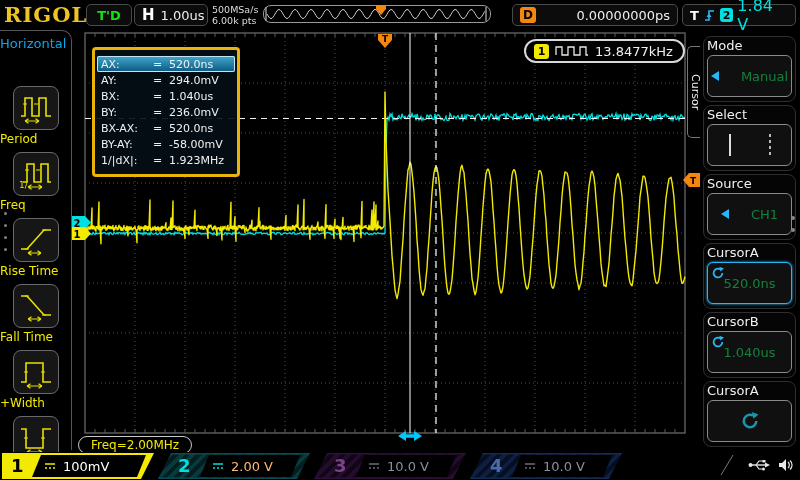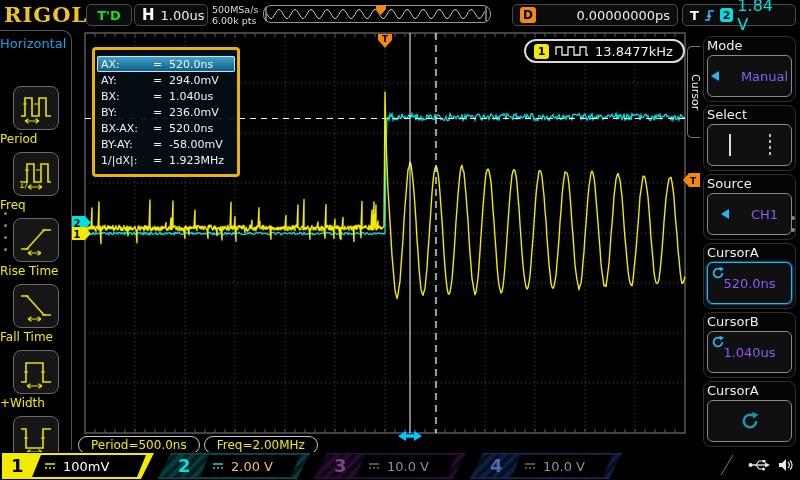--- a/index.html
+++ b/index.html
@@ -75,21 +75,21 @@
   #rightmenu{position:absolute;left:700px;top:30px;width:100px;height:420px;background:#000}
   #cursortab{position:absolute;left:687px;top:46px;width:15px;height:92px;
     border:1px solid #777;border-right:none;border-radius:5px 0 0 5px;
     display:flex;align-items:center;justify-content:center;
     writing-mode:vertical-rl;font-size:11px;color:#f0f0f0;background:#000}
   .mitem{position:absolute;left:3px;width:93px;height:66px;border:1px solid #2e2e2e;
     border-radius:8px;background:#050505;padding:1px 3px}
   .mhead{height:17px;text-align:left;font-size:13px;color:#f0f0f0}
   .mbox{position:relative;height:42px;background:#101010;border:1.5px solid #8a8a8a;
     border-radius:6px;display:flex;align-items:center;justify-content:center;
-    gap:22px;font-size:14px;color:#8b5cf6}
+    gap:22px;font-size:14px;color:#15803d}
   .mbox.sel{border-color:var(--accent);box-shadow:0 0 3px var(--accent)}
   .tri{width:0;height:0;border-top:5px solid transparent;border-bottom:5px solid transparent;
     border-right:8px solid var(--accent)}
   .rot{position:absolute;left:3px;top:3px}
   .mval{font-size:13px}
   .lineglyph{width:2px;height:22px;background:#ddd;margin:0 8px}
   .lineglyph.dash{background:repeating-linear-gradient(#bbb 0 3px,transparent 3px 6px)}
   .menudots{position:absolute;left:791px;top:208px}
   .menudots i{display:block;width:4px;height:4px;border-radius:50%;background:#888;margin:8px 0}
 
@@ -422,21 +422,20 @@
 
 <div id="freqbox">
   <span class="fbadge">1</span>
   <svg width="34" height="12">
     <path d="M1 10 V2 h6 v8 h6 V2 h6 v8 h6 V2 h6 v8 h2" stroke="#e8e8e8" stroke-width="1.3" fill="none"></path>
   </svg>
   <span class="fval">13.8477kHz</span>
 </div>
 
 <div id="measrow">
-  <div class="measbox">Period=500.0ns</div>
   <div class="measbox">Freq=2.00MHz</div>
 </div>
 
 <div id="cursortab">Cursor</div>
 <div id="rightmenu">
   <div class="mitem" style="top:6px">
     <div class="mhead">Mode</div>
     <div class="mbox">
       <span class="tri"></span>
       <span class="mval">Manual</span>

